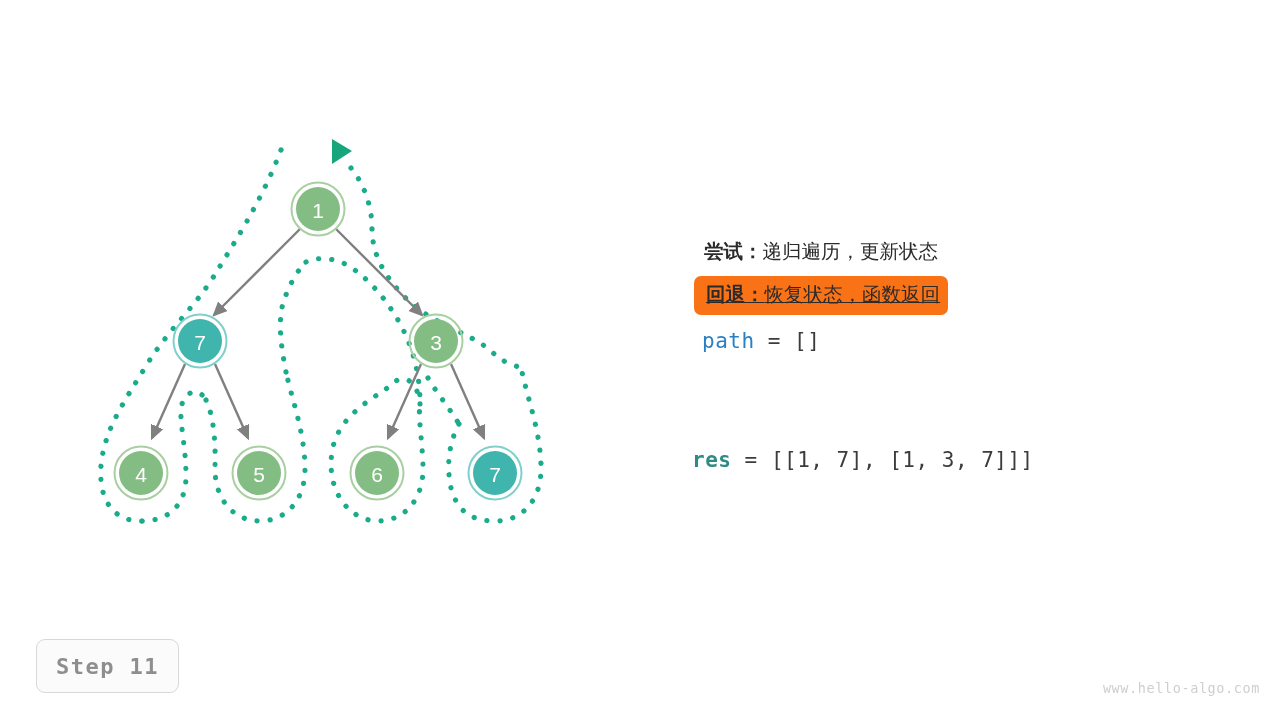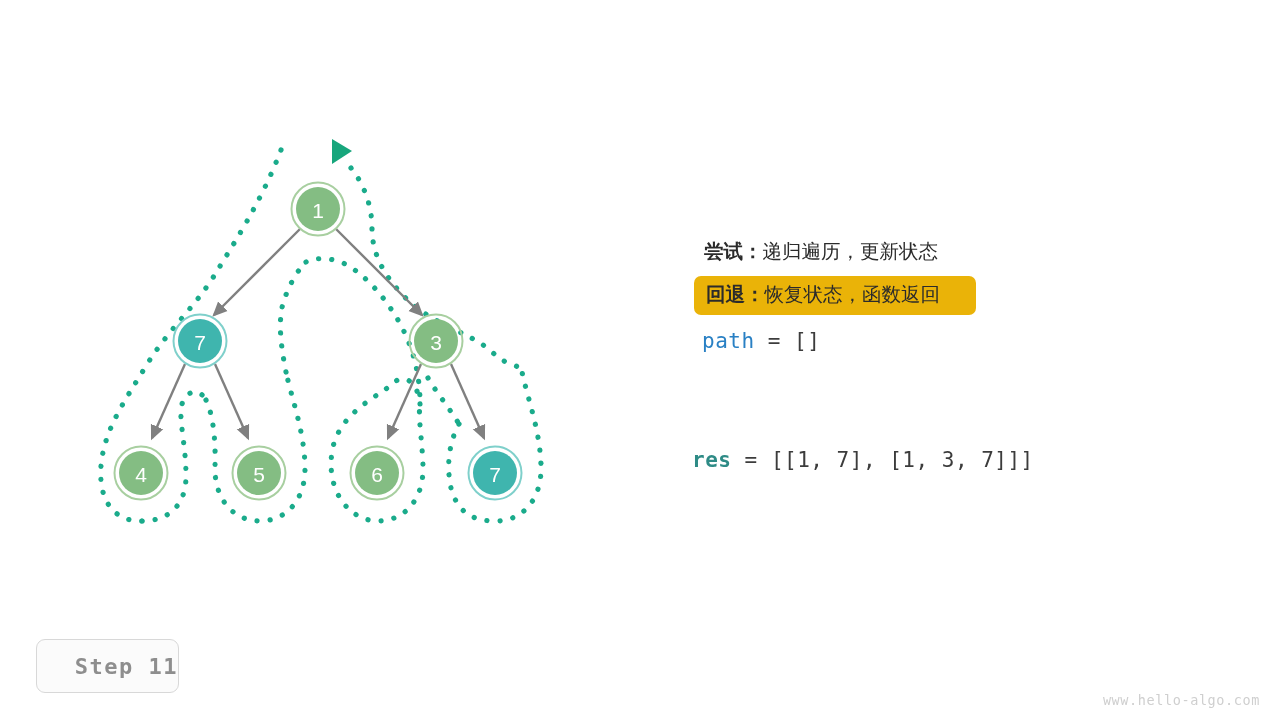--- a/index.html
+++ b/index.html
@@ -46,25 +46,26 @@
   }
   .state-line .lbl {
     font-weight: bold;
   }
   .row-try {
     padding: 8px 10px 10px 4px;
     display: inline-block;
     margin-top: 16px;
   }
   .row-back {
-    background: #eab308;
+    background: #f97316;
     border-radius: 7px;
-    padding: 9px 36px 11px 12px;
+    padding: 9px 8px 11px 12px;
     display: inline-block;
     margin-left: -6px;
+    text-decoration: underline;
   }
   .code-line {
     font-family: "DejaVu Sans Mono", "Liberation Mono", monospace;
     font-size: 21px;
     letter-spacing: 0.5px;
     color: #3c3c3c;
     white-space: pre;
   }
   .var-path { color: #2980c4; font-weight: normal; }
   .var-res  { color: #2e8b86; font-weight: bold; }
@@ -78,35 +79,35 @@
     left: 36px;
     top: 639px;
     width: 143px;
     height: 54px;
     box-sizing: border-box;
     border: 1px solid #d8d8d8;
     border-radius: 9px;
     background: #fbfbfb;
     display: flex;
     align-items: center;
-    justify-content: flex-end;
+    justify-content: center;
   }
   #step-badge span {
     font-family: "DejaVu Sans Mono", "Liberation Mono", monospace;
     font-weight: bold;
     font-size: 22px;
     letter-spacing: 1.5px;
     color: #8e8e8e;
   }
 
   
   #watermark {
     position: absolute;
     right: 20px;
-    bottom: 12px;
+    bottom: 24px;
     font-family: "DejaVu Sans Mono", "Liberation Mono", monospace;
     font-size: 13.5px;
     letter-spacing: 0.6px;
     color: #cfcfcf;
   }
 
   text.node-label {
     font-family: "Liberation Sans", "DejaVu Sans", sans-serif;
     font-size: 21px;
     fill: #ffffff;

